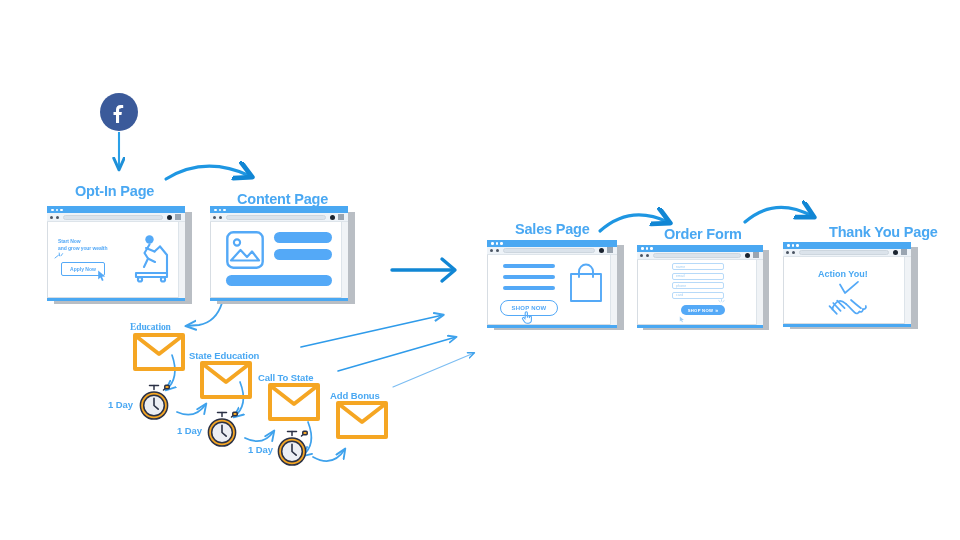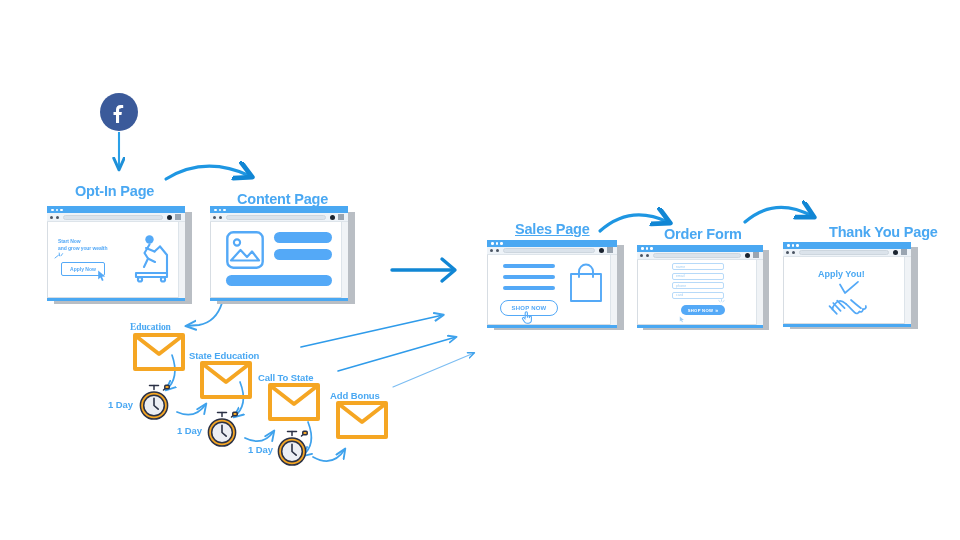--- a/index.html
+++ b/index.html
@@ -130,21 +130,21 @@
   </svg>
 
   <div class="fb" style="left:100px;top:93px;">
     <svg width="22" height="22" viewBox="0 0 24 24">
       <path d="M14.6 7.6h2.0V4.6c-0.35-0.05-1.55-0.15-2.95-0.15c-2.92 0-4.92 1.8-4.92 5.12V12H6v3.4h2.73V24h3.35v-8.6h2.62L15.12 12h-3.04V9.9c0-0.98 0.27-1.65 1.7-1.65z" fill="#ffffff"></path>
     </svg>
   </div>
 
   <div class="title" style="left:75px;top:183px;">Opt-In Page</div>
   <div class="title" style="left:237px;top:191px;">Content Page</div>
-  <div class="title" style="left:515px;top:221px;text-decoration:underline;">Sales Page</div>
+  <div class="title" style="left:515px;top:221px;">Sales Page</div>
   <div class="title" style="left:664px;top:226px;">Order Form</div>
   <div class="title" style="left:793px;top:224px;margin-left:36px;">Thank You Page</div>
 
   <div class="browser">
     <div class="br-shadow" style="left:54px;top:212px;width:138px;height:92px;"></div>
     <div class="br-body" style="left:47px;top:206px;width:138px;height:92px;"></div>
     <div class="br-topbar" style="left:47px;top:206px;width:138px;height:7px;">
       <div class="br-dots" style="left:4px;top:2.5px;">
         <i></i>
           <i></i>
@@ -308,21 +308,21 @@
     <div class="br-navbar" style="left:783px;top:248.5px;width:128px;height:8.5px;">
       <span class="nav-dot"></span>
       <span class="nav-dot"></span>
       <span class="urlbar"></span>
       <span class="nav-gear"></span>
       <span class="nav-menu"></span>
     </div>
     <div class="br-scroll" style="left:904px;top:257px;width:7px;height:67px;"></div>
     <div class="br-base" style="left:783px;top:324px;width:128px;"></div>
 
-    <div class="thankyou" style="left:818px;top:269px;">Apply You!</div>
+    <div class="thankyou" style="left:818px;top:269px;">Action You!</div>
 
     <svg style="left:827px;top:281px;width:44px;height:38px;" viewBox="0 0 44 38">
       <g fill="none" stroke="#54a9f7" stroke-width="1.7" stroke-linecap="round" stroke-linejoin="round">
         <path d="M13,3.5 L18,12 L31,0.8"></path>
         <path d="M5.5,28.5 C5.5,24.5 9.5,20.5 12.5,20 C15,19.6 17,21.2 19,22.8"></path>
         <path d="M2.5,25.2 L9.8,32.8"></path>
         <path d="M6.2,22 L13.6,29.8"></path>
         <path d="M10.2,19.6 L17.6,27.2"></path>
         <path d="M19,22.8 C22,25.5 25,28.8 27.5,31.4 C29.2,33.2 31.8,32.6 32.4,30.6"></path>
         <path d="M32.4,30.6 C34.2,31.6 36.2,30.2 36,28.2"></path>

